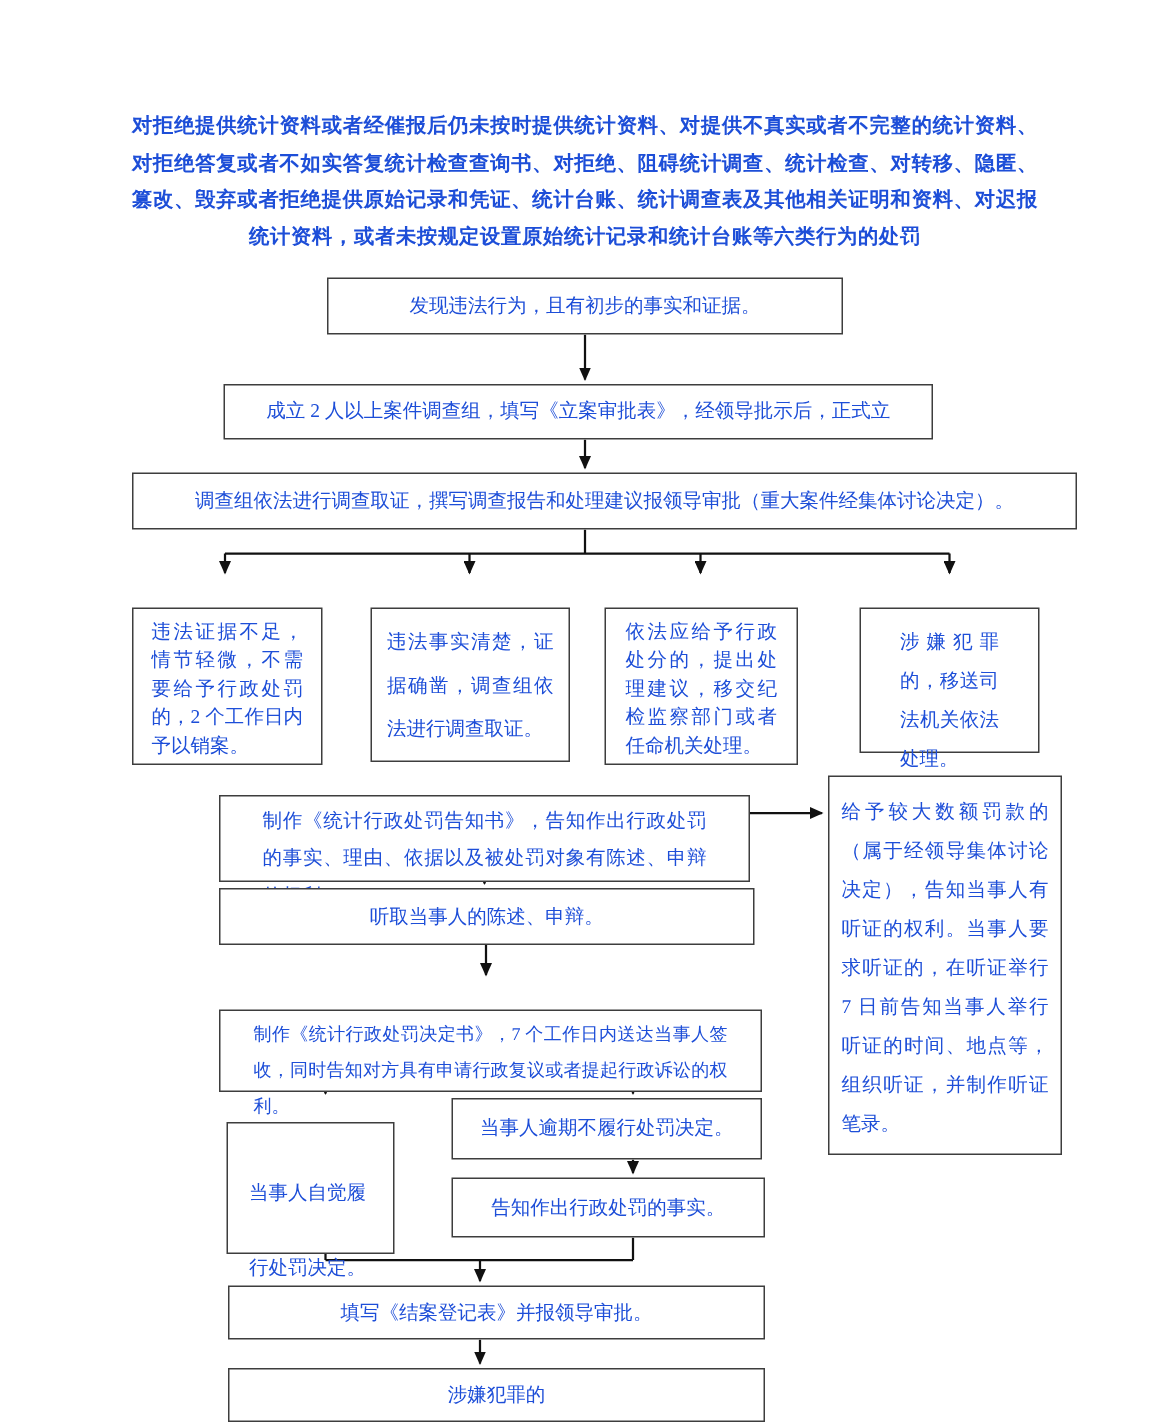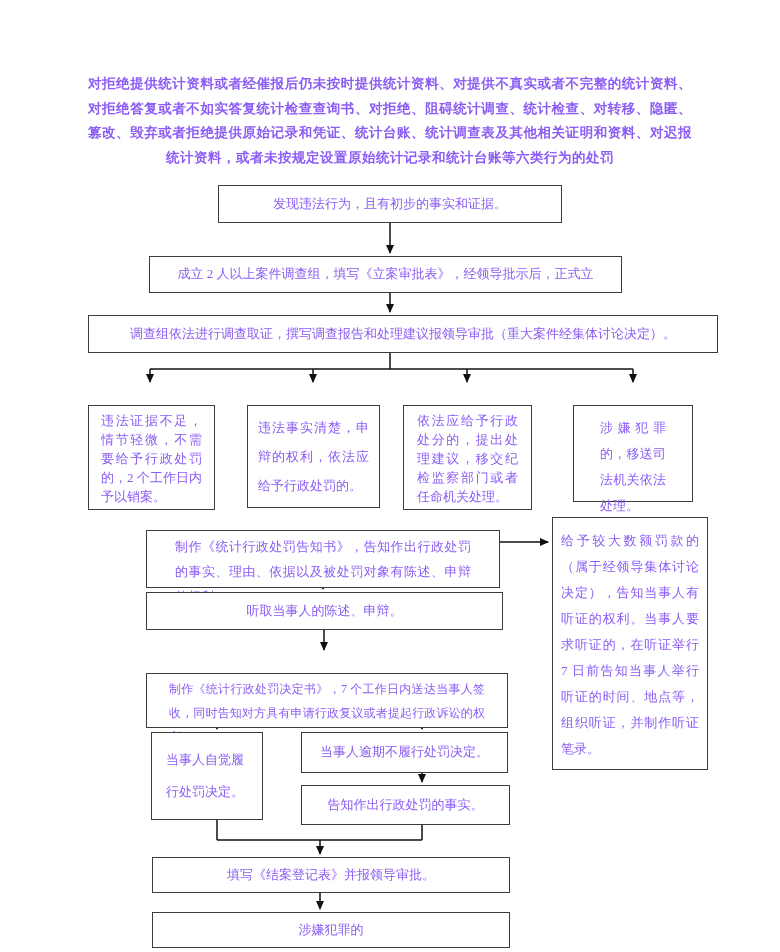--- a/index.html
+++ b/index.html
@@ -1,18 +1,18 @@
 <!DOCTYPE html>
 <html><head>
 <meta charset="utf-8">
 <style>
   html,body{margin:0;padding:0;background:#ffffff;}
   .page{
     position:relative;width:780px;height:952px;background:#ffffff;overflow:hidden;
-    font-family:"Liberation Serif","DejaVu Serif",serif;color:#8b5cf6;
+    font-family:"Liberation Serif","DejaVu Serif",serif;color:#1d4ed8;
   }
   .title{
     position:absolute;left:88px;top:72px;width:604px;
     font-size:13.5px;font-weight:bold;line-height:24.5px;
     text-align:justify;text-align-last:center;letter-spacing:0.5px;
   }
   .wires{position:absolute;left:0;top:0;width:780px;height:952px;z-index:1;pointer-events:none;}
   .node{
     position:absolute;box-sizing:border-box;border:1.5px solid #3d3d3d;background:#ffffff;
     font-size:13px;line-height:1.7;z-index:2;
@@ -66,35 +66,35 @@
   </svg>
 
   <div class="node c" style="left:218px;top:185px;width:344px;height:38px">发现违法行为，且有初步的事实和证据。</div>
 
   <div class="node c" style="left:149px;top:256px;width:473px;height:37px">成立 2 人以上案件调查组，填写《立案审批表》，经领导批示后，正式立</div>
 
   <div class="node c" style="left:88px;top:315px;width:630px;height:38px">调查组依法进行调查取证，撰写调查报告和处理建议报领导审批（重大案件经集体讨论决定）。</div>
 
   <div class="node j" style="left:88px;top:385px;width:127px;height:105px;padding:5px 12px;line-height:19px">违法证据不足，情节轻微，不需要给予行政处罚的，2 个工作日内予以销案。</div>
 
-  <div class="node j" style="left:247px;top:385px;width:133px;height:103px;padding:7px 10px;line-height:29px">违法事实清楚，申辩的权利，依法应给予行政处罚的。</div>
+  <div class="node j" style="left:247px;top:385px;width:133px;height:103px;padding:7px 10px;line-height:29px">违法事实清楚，证据确凿，调查组依法进行调查取证。</div>
 
   <div class="node j" style="left:403px;top:385px;width:129px;height:105px;padding:5px 13px;line-height:19px">依法应给予行政处分的，提出处理建议，移交纪检监察部门或者任命机关处理。</div>
 
   <div class="node j" style="left:573px;top:385px;width:120px;height:97px;padding:9px 26px;line-height:26px">涉嫌犯罪的，移送司法机关依法处理。</div>
 
   <div class="node j" style="left:146px;top:510px;width:354px;height:58px;padding:3px 28px;line-height:25px">制作《统计行政处罚告知书》，告知作出行政处罚的事实、理由、依据以及被处罚对象有陈述、申辩的权利。</div>
 
   <div class="node j" style="left:552px;top:497px;width:156px;height:253px;padding:10px 8px;line-height:26px">给予较大数额罚款的（属于经领导集体讨论决定），告知当事人有听证的权利。当事人要求听证的，在听证举行 7 日前告知当事人举行听证的时间、地点等，组织听证，并制作听证笔录。</div>
 
   <div class="node c" style="left:146px;top:592px;width:357px;height:38px">听取当事人的陈述、申辩。</div>
 
   <div class="node j" style="left:146px;top:653px;width:362px;height:55px;padding:3px 22px;line-height:24px;font-size:12px">制作《统计行政处罚决定书》，7 个工作日内送达当事人签收，同时告知对方具有申请行政复议或者提起行政诉讼的权利。</div>
 
-  <div class="node" style="left:151px;top:732px;width:112px;height:88px;padding:11px 14px 0;line-height:32px">当事人自觉履行处罚决定。</div>
+  <div class="node" style="left:151px;top:748px;width:112px;height:88px;padding:21px 14px 0;line-height:50px">当事人自觉履行处罚决定。</div>
 
   <div class="node c" style="left:301px;top:732px;width:207px;height:41px">当事人逾期不履行处罚决定。</div>
 
   <div class="node c" style="left:301px;top:785px;width:209px;height:40px">告知作出行政处罚的事实。</div>
 
   <div class="node c" style="left:152px;top:857px;width:358px;height:36px">填写《结案登记表》并报领导审批。</div>
 
   <div class="node c" style="left:152px;top:912px;width:358px;height:36px">涉嫌犯罪的</div>
 
 </div>

